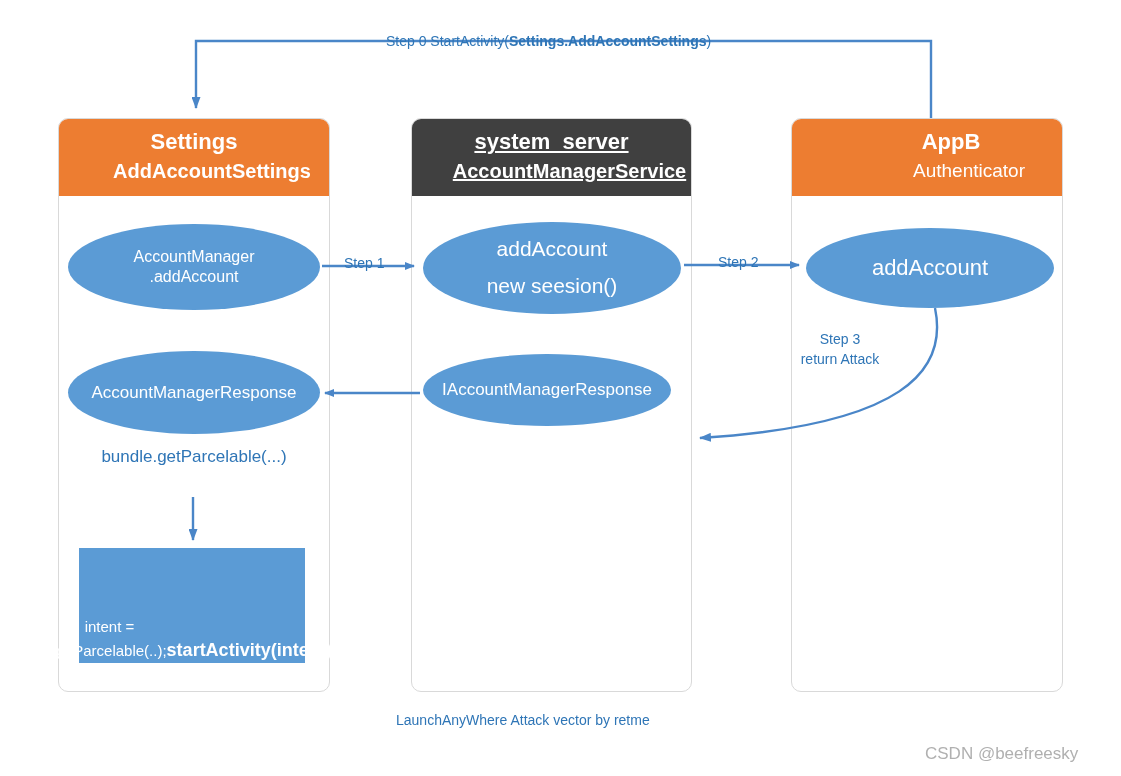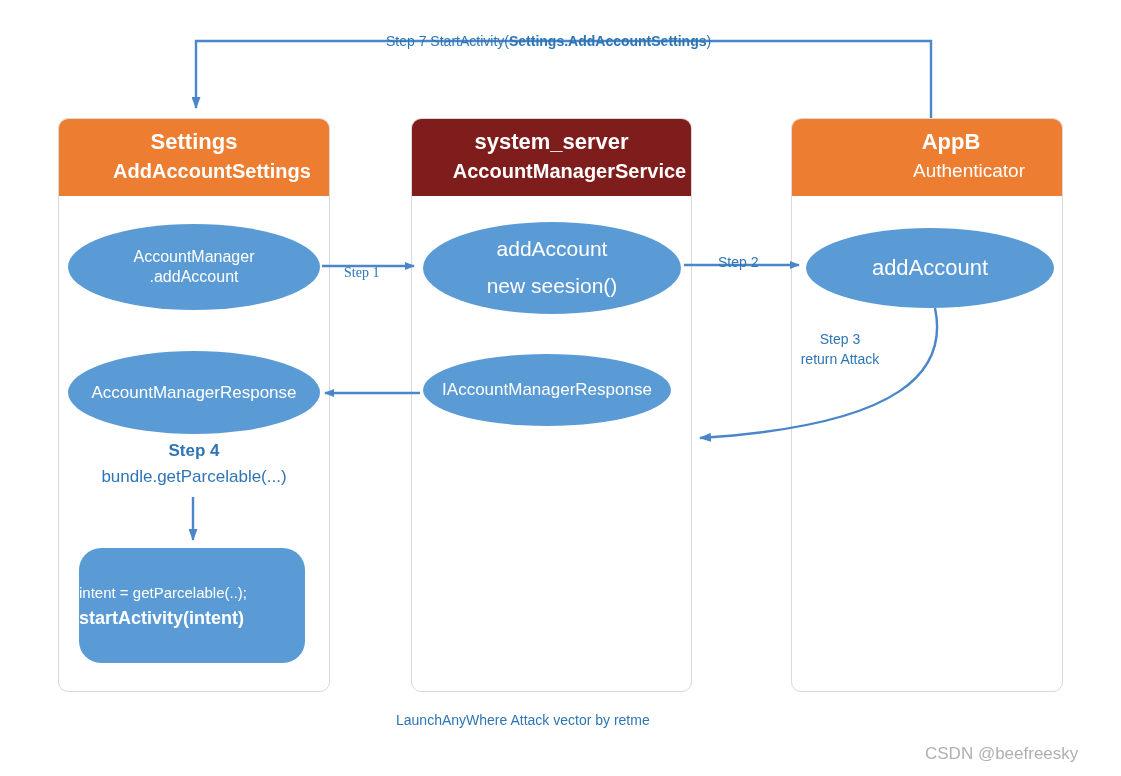--- a/index.html
+++ b/index.html
@@ -66,25 +66,24 @@
   }
   .ellipse .t {
     line-height: 1.28;
     white-space: nowrap;
   }
   .rect-box {
     position: absolute;
     background: #5b9bd5;
     color: #ffffff;
     display: flex;
-    flex-direction: column;
-    align-items: flex-start;
+    flex-direction: row;
+    align-items: flex-end;
     justify-content: center;
     text-align: center;
-    border-radius: 22px;
   }
   .rect-box .t1 {
     font-size: 15px;
     line-height: 24px;
   }
   .rect-box .t2 {
     font-size: 18px;
     font-weight: bold;
     line-height: 26px;
   }
@@ -128,21 +127,21 @@
 <div id="canvas">
 
   <div class="col" style="left:58px; top:118px; width:272px; height:574px;">
     <div class="col-header" style="background:#ed7d31;">
       <div class="line1">Settings</div>
       <div class="line2 bold">AddAccountSettings</div>
     </div>
   </div>
 
   <div class="col" style="left:411px; top:118px; width:281px; height:574px;">
-    <div class="col-header" style="background:#7f1d1d;">
+    <div class="col-header" style="background:#404040;text-decoration:underline;">
       <div class="line1">system_server</div>
       <div class="line2 bold">AccountManagerService</div>
     </div>
   </div>
 
   <div class="col" style="left:791px; top:118px; width:272px; height:574px;">
     <div class="col-header" style="background:#ed7d31;padding-left:48px;">
       <div class="line1">AppB</div>
       <div class="line2">Authenticator</div>
     </div>
@@ -192,34 +191,33 @@
     <path d="M684,265 L799,265" fill="none" stroke="#4a86c8" stroke-width="2.4" marker-end="url(#ah)"></path>
 
     <path d="M935,308 C948,370 905,425 700,438" fill="none" stroke="#4a86c8" stroke-width="2.4" marker-end="url(#ah2)"></path>
 
     <path d="M420,393 L325,393" fill="none" stroke="#4a86c8" stroke-width="2.4" marker-end="url(#ah)"></path>
 
     <path d="M193,497 L193,540" fill="none" stroke="#4a86c8" stroke-width="2.4" marker-end="url(#ah2)"></path>
   </svg>
 
   <div class="lbl" style="left:386px; top:33px; font-size:14px;">
-    <span>Step 7  StartActivity(</span><span style="font-weight:bold;">Settings.AddAccountSettings</span><span>)</span>
-  </div>
-
-  <div class="lbl" style="left:344px; top:265px;font-family:Liberation Serif, serif;"><span>Step 1</span></div>
+    <span>Step 0  StartActivity(</span><span style="font-weight:bold;">Settings.AddAccountSettings</span><span>)</span>
+  </div>
+
+  <div class="lbl" style="left:344px; top:255px;"><span>Step 1</span></div>
 
   <div class="lbl" style="left:718px; top:254px;"><span>Step 2</span></div>
 
   <div class="lbl center" style="left:785px; top:331px; width:110px;">
     <div>Step 3</div>
     <div style="margin-top:4px;">return Attack</div>
   </div>
 
   <div class="lbl center blue-big" style="left:63px; top:441px; width:262px;">
-    <div style="font-weight:bold; font-size:17px;">Step 4</div>
     <div style="font-weight:normal; font-size:17px; margin-top:6px;">bundle.getParcelable(...)</div>
   </div>
 
   <div class="caption" style="left:396px; top:712px;">LaunchAnyWhere Attack vector by retme</div>
 
   <div class="watermark" style="left:925px; top:744px;">CSDN @beefreesky</div>
 
 </div>
 
 </body></html>

